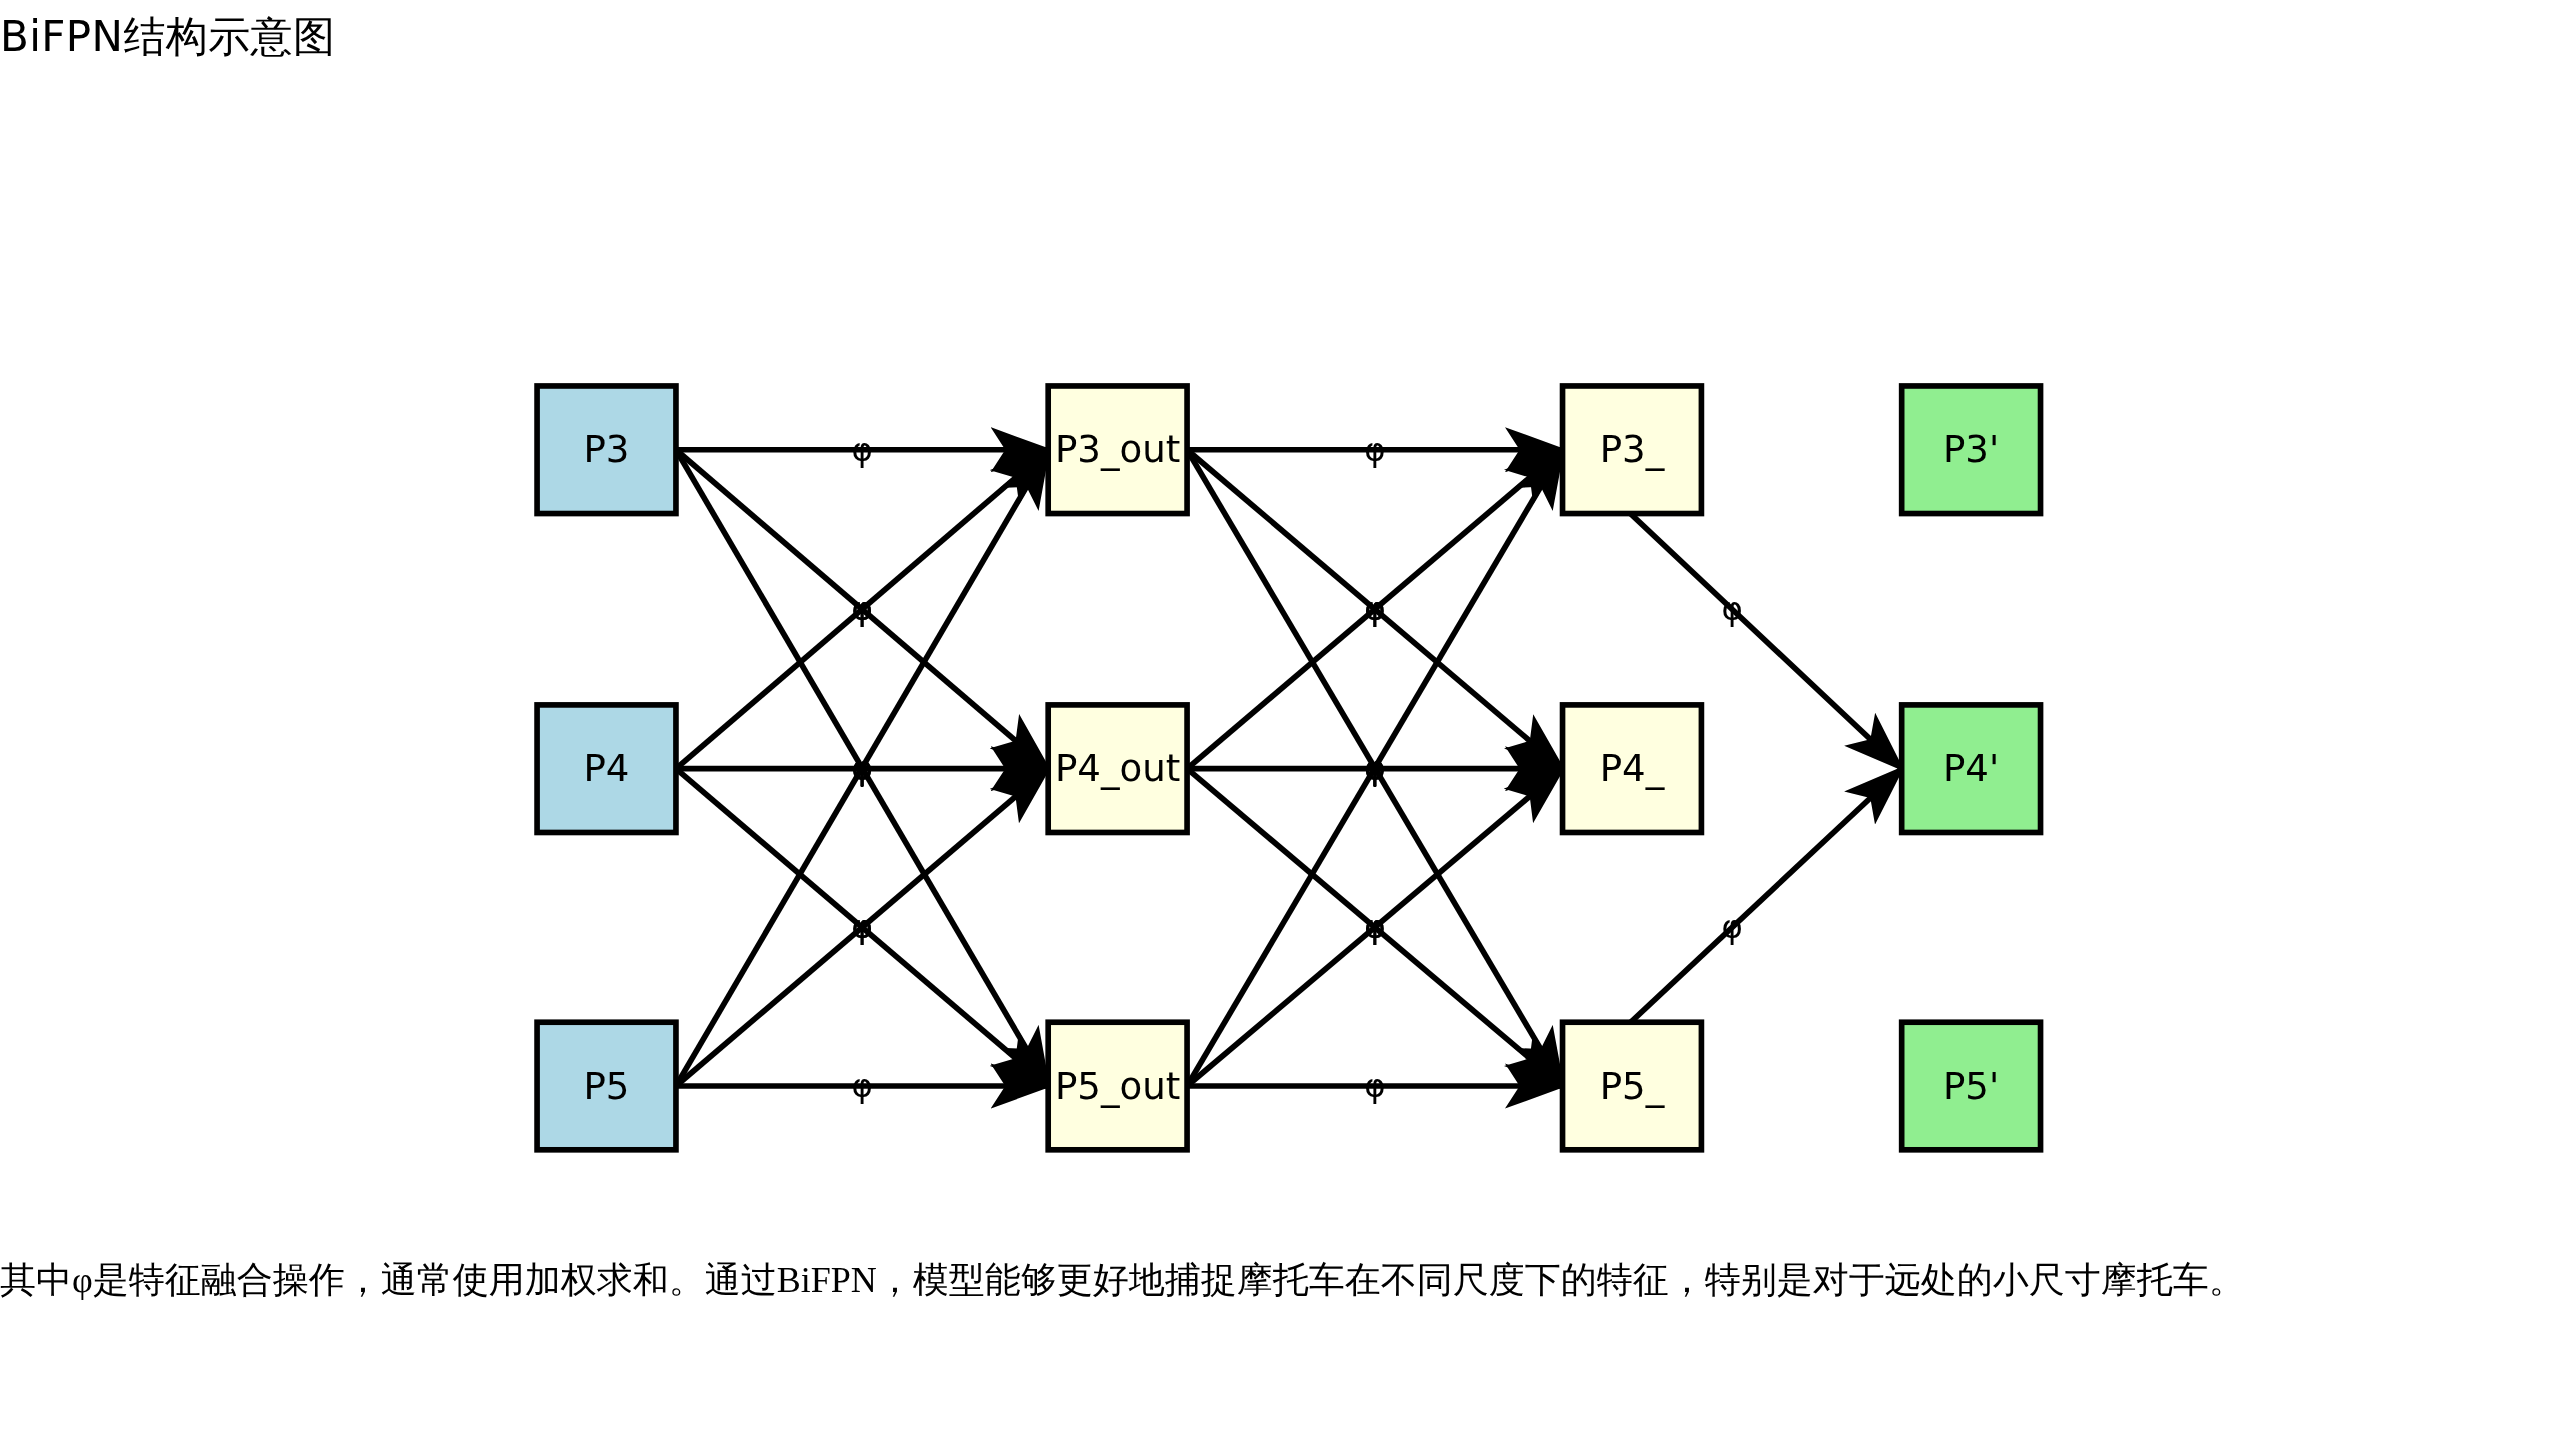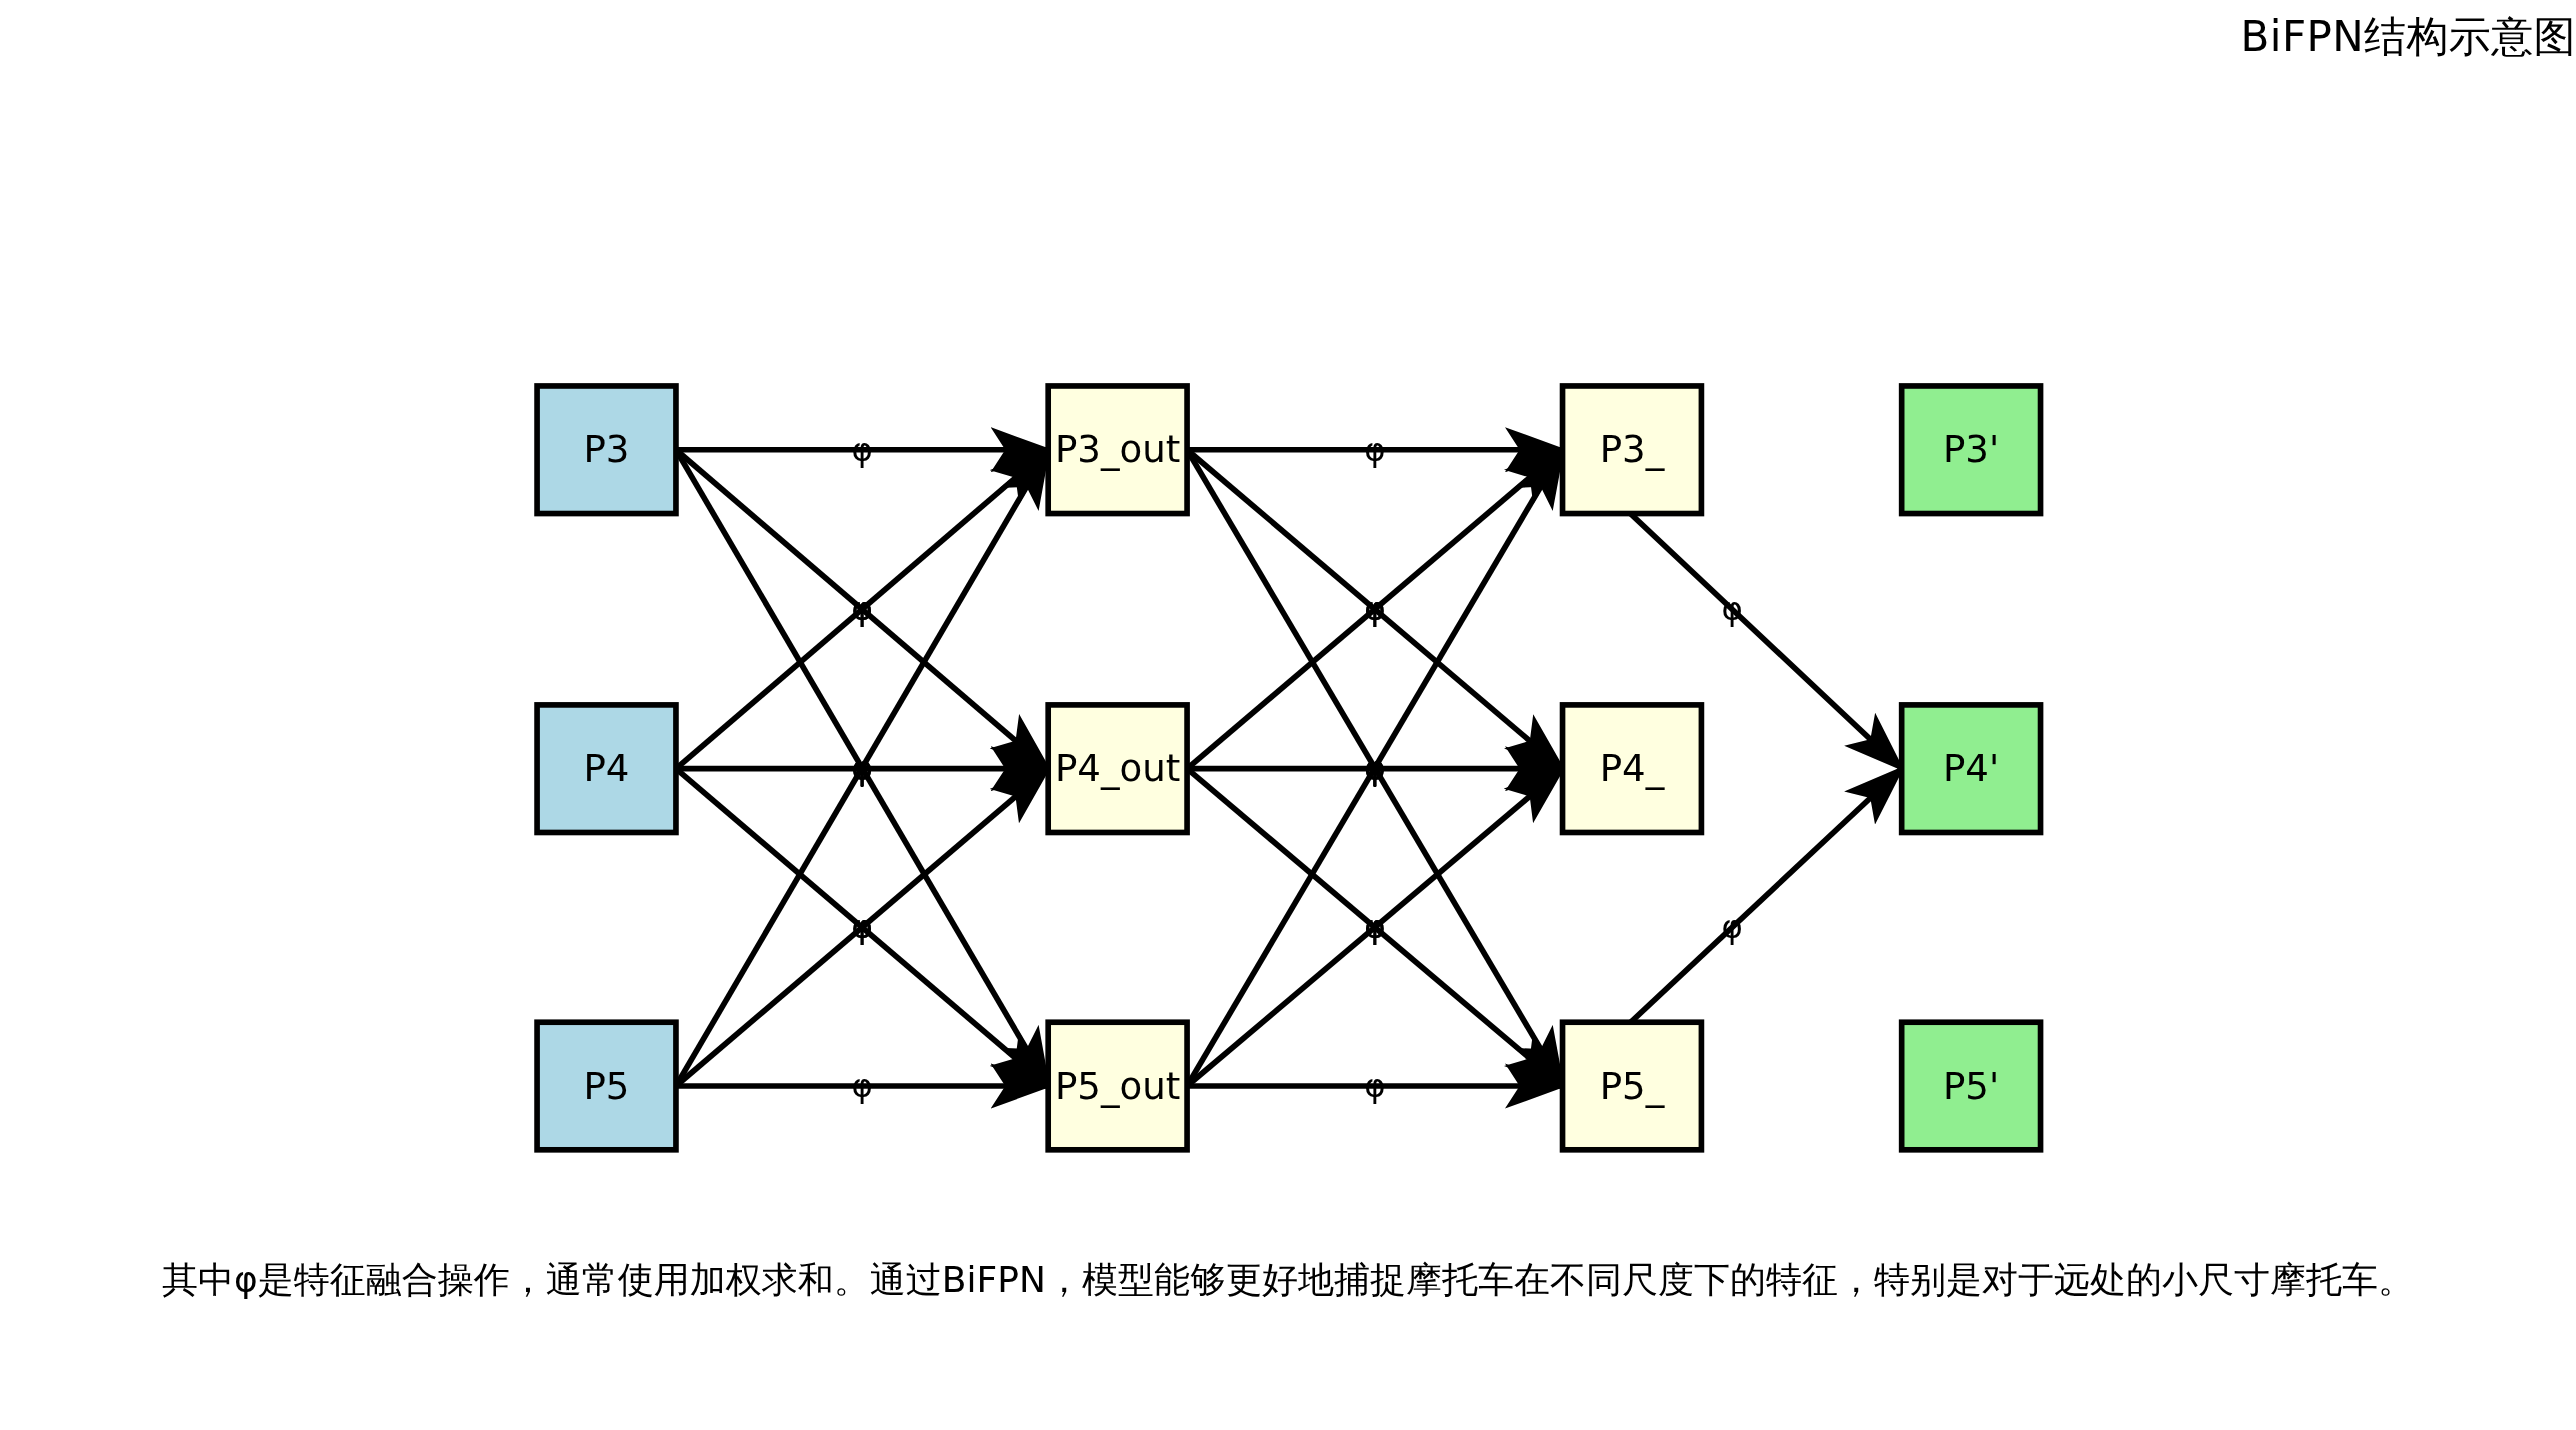--- a/index.html
+++ b/index.html
@@ -19,38 +19,39 @@
     position: relative;
     width: 2576px;
     height: 1430px;
     background: #ffffff;
   }
   #title {
     position: absolute;
     top: 11.3px;
     left: 0;
     width: 2576px;
-    text-align: right;
+    text-align: left;
     font-size: 42px;
     font-weight: 400;
     letter-spacing: 0.4px;
     line-height: 1.25;
     color: #000000;
   }
   #caption {
     position: absolute;
     top: 1257px;
     left: 0;
-    width: 2576px;
+    width: 2164px;
     text-align: center;
     font-size: 36px;
     font-weight: 400;
     line-height: 1.3;
     color: #000000;
     white-space: nowrap;
+    font-family: Liberation Serif, serif;
   }
   #diagram {
     position: absolute;
     top: 0;
     left: 0;
     width: 2576px;
     height: 1430px;
   }
   .node-rect {
     stroke: #000000;

